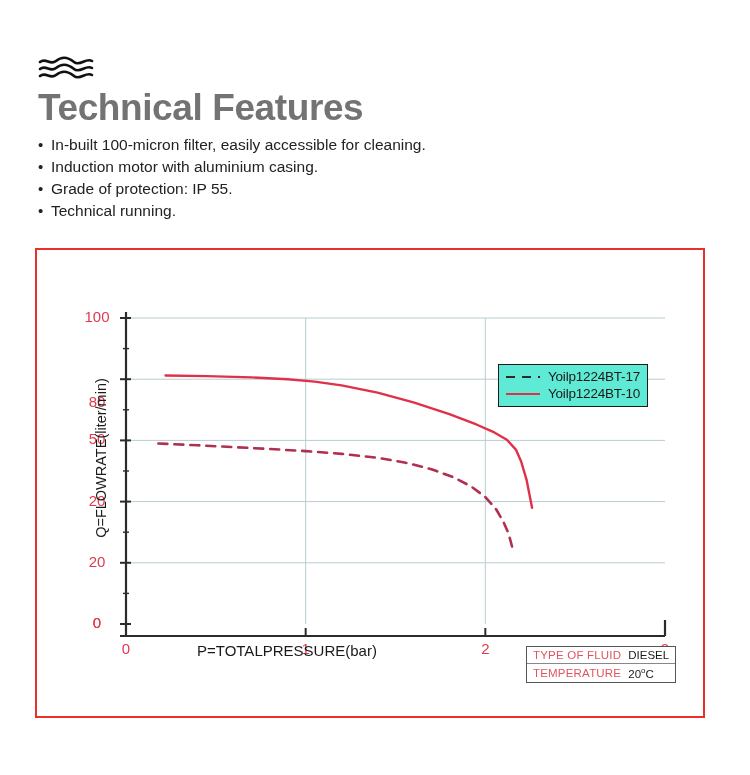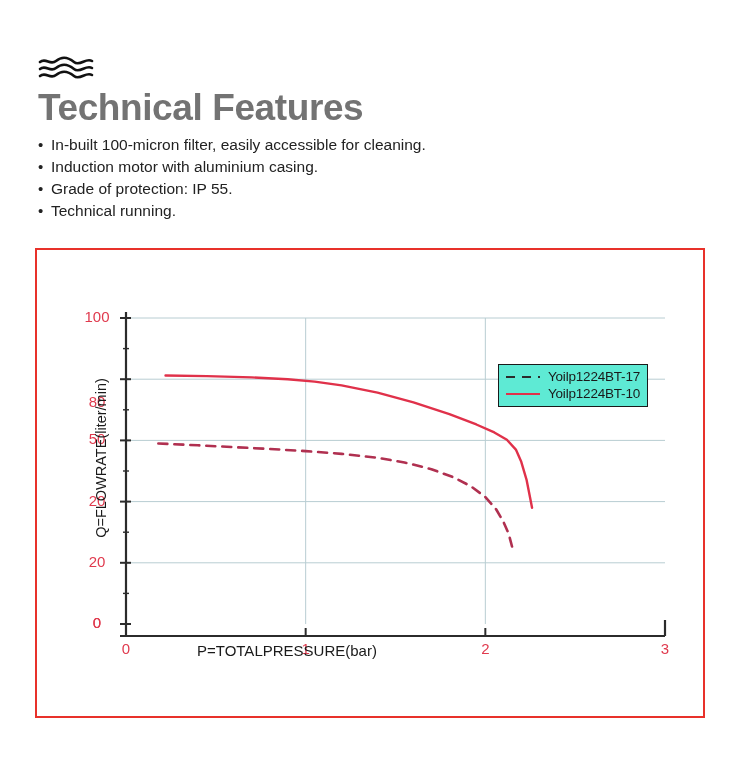--- a/index.html
+++ b/index.html
@@ -271,15 +271,25 @@
         <span class="legend-text">Yoilp1224BT-17</span>
       </div>
       <div class="legend-row">
         <svg class="legend-swatch" viewBox="0 0 38 12">
           <line x1="2" y1="6" x2="36" y2="6" stroke="#e0314a" stroke-width="2"></line>
         </svg>
         <span class="legend-text">Yoilp1224BT-10</span>
       </div>
     </div>
 
+    <div id="fluid-box">
+      <div class="fluid-row">
+        <span class="fluid-key">TYPE OF FLUID</span>
+        <span class="fluid-val">DIESEL</span>
+      </div>
+      <div class="fluid-row">
+        <span class="fluid-key">TEMPERATURE</span>
+        <span class="fluid-val"><span>20</span><span class="sup">o</span><span>C</span></span>
+      </div>
+    </div>
 
   </div>
 </div>
 
 </body></html>

